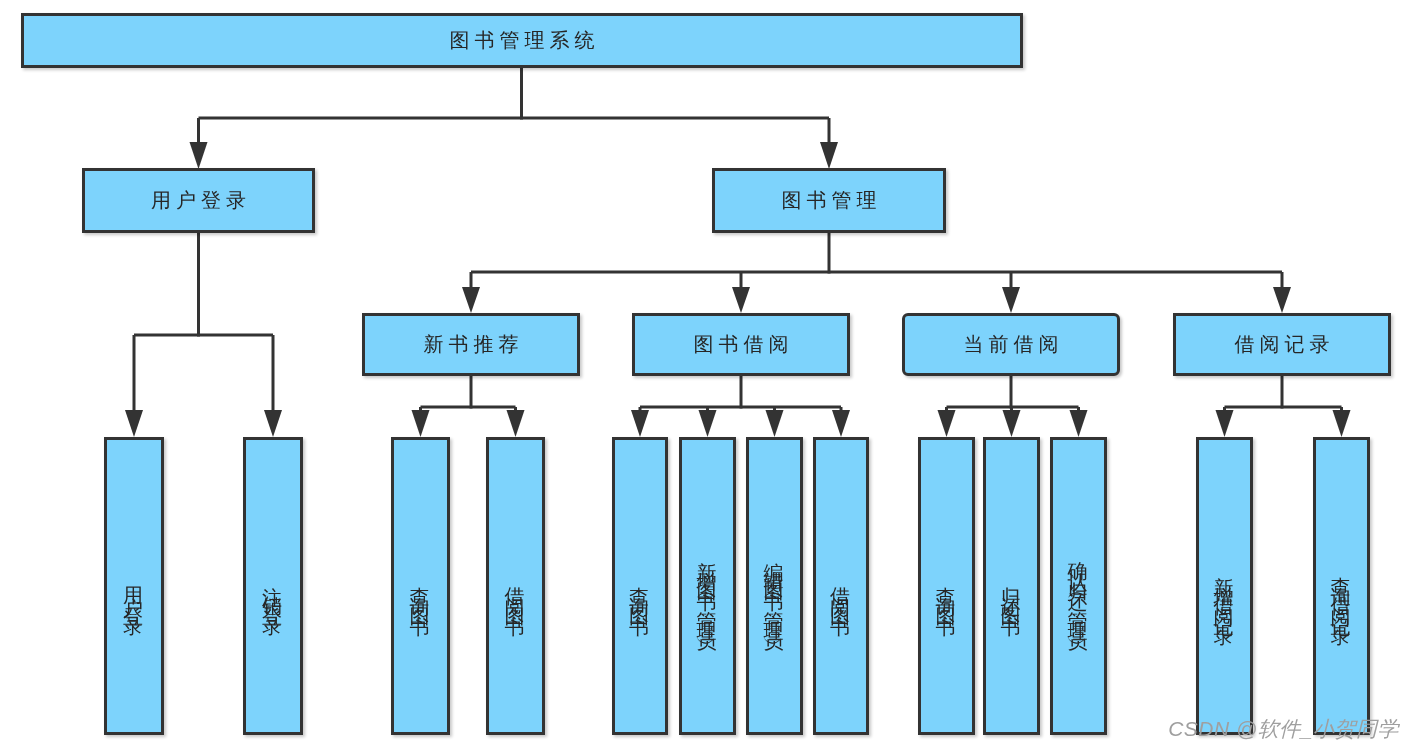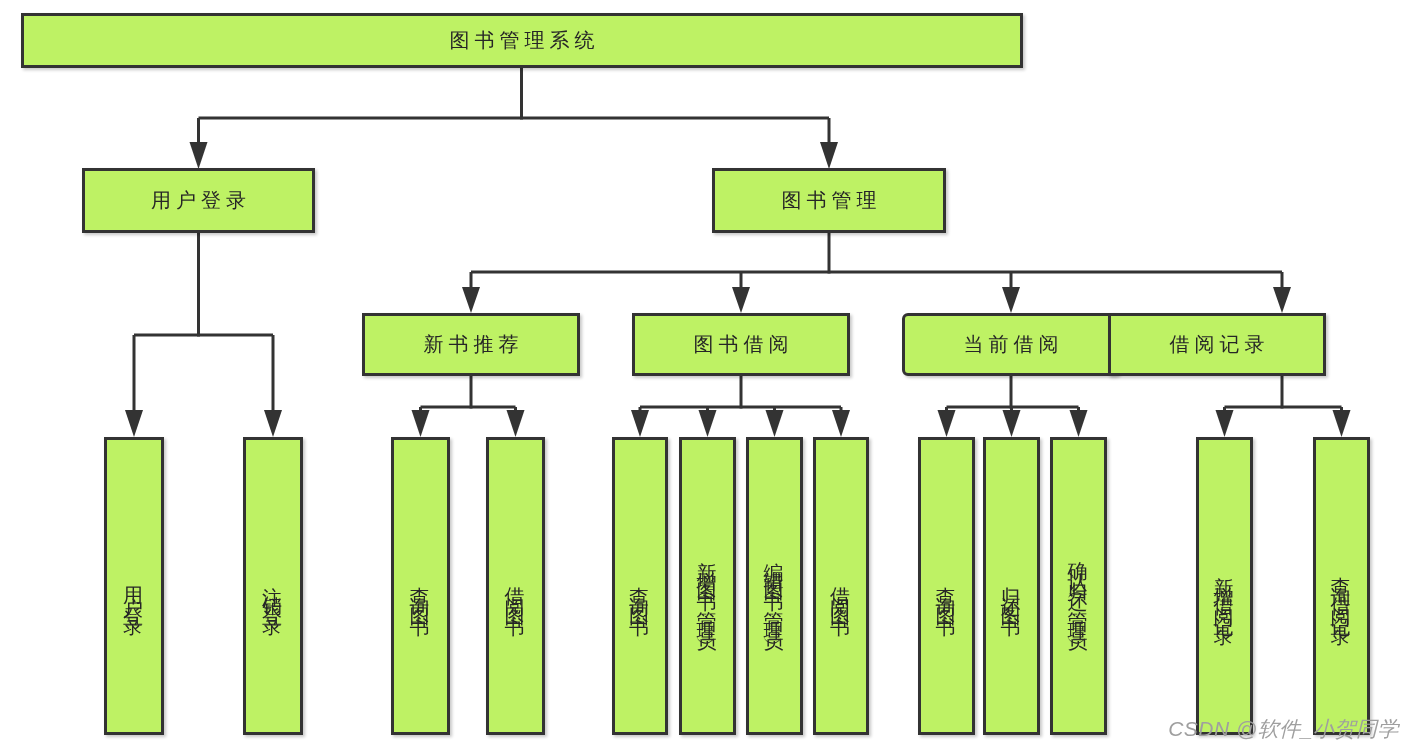--- a/index.html
+++ b/index.html
@@ -14,21 +14,21 @@
   .connectors {
     position: absolute;
     left: 0; top: 0;
     z-index: 0;
   }
   .connectors line { stroke: #333333; stroke-width: 3; }
   .connectors polygon { fill: #333333; }
   .node {
     position: absolute;
     box-sizing: border-box;
-    background: #bef264;
+    background: #7dd3fc;
     border: 3px solid #333333;
     box-shadow: 2px 2px 3px rgba(0,0,0,0.22);
     display: flex;
     align-items: center;
     justify-content: center;
     z-index: 1;
     color: #262626;
   }
   .hlabel {
     font-size: 20px;
@@ -137,21 +137,21 @@
 
   <div class="node" style="left:712px; top:168px; width:234px; height:65px;">
     <span class="hlabel">图书管理</span>
   </div>
   <div class="node" style="left:632px; top:313px; width:218px; height:63px;text-align:right;">
     <span class="hlabel">图书借阅</span>
   </div>
   <div class="node" style="left:902px; top:313px; width:218px; height:63px;border-radius:6px;">
     <span class="hlabel">当前借阅</span>
   </div>
-  <div class="node" style="left:1108px; top:313px; width:218px; height:63px;">
+  <div class="node" style="left:1173px; top:313px; width:218px; height:63px;">
     <span class="hlabel">借阅记录</span>
   </div>
 
   <div class="node" style="left:104px; top:437px; width:60px; height:298px;">
     <span class="vtext">用户登录</span>
   </div>
   <div class="node" style="left:243px; top:437px; width:60px; height:298px;">
     <span class="vtext">注销登录</span>
   </div>
 

